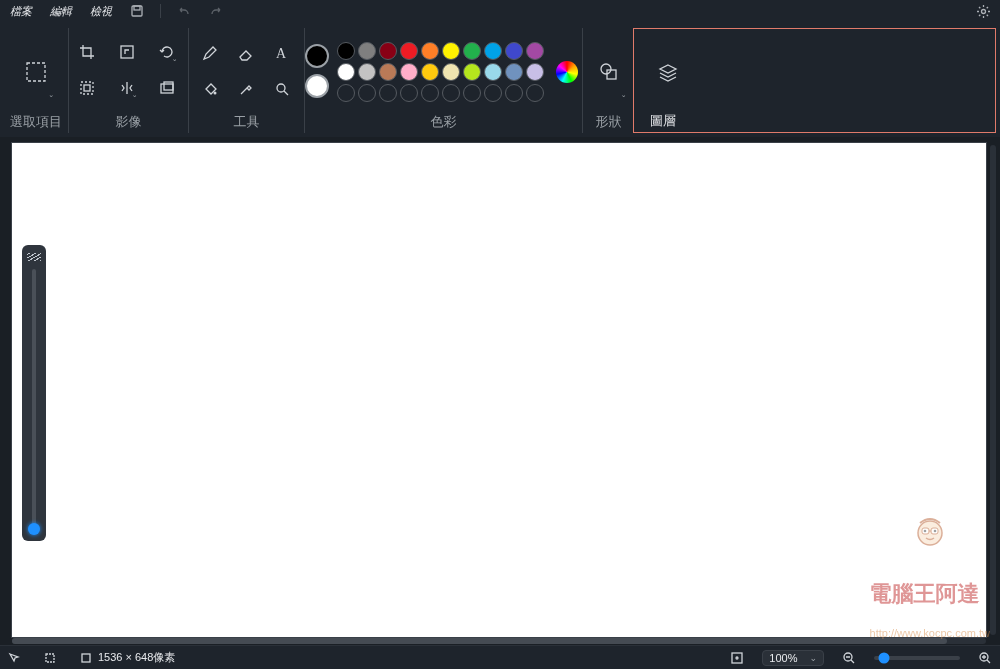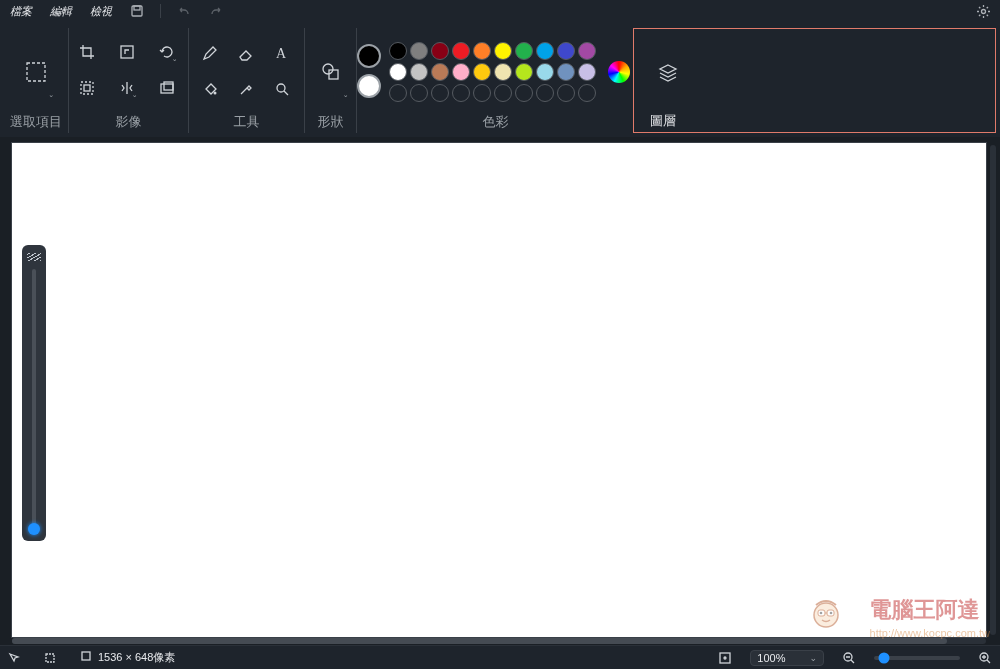--- a/index.html
+++ b/index.html
@@ -197,43 +197,44 @@
     width: 12px; height: 12px; border-radius: 50%;
     background: #1e90ff; box-shadow: 0 0 4px #1e90ff;
   }
 
   .watermark {
     position: absolute;
     right: 10px; bottom: 6px;
     display: flex; align-items: center; gap: 22px;
     opacity: .5; color: #c03030;
     pointer-events: none;
+    flex-direction: column;
   }
   .watermark svg { opacity: .9; }
   .watermark .wm-text { font-size: 22px; font-weight: 700; }
-  .watermark .wm-sub { font-size: 11px; color: #d89050; margin-top: 2px; }
+  .watermark .wm-sub { font-size: 11px; color: #d89050; margin-top: 18px; }
 
   
   .statusbar {
     height: 24px;
     background: var(--bg-status);
     display: flex;
     align-items: center;
     padding: 0 8px;
     gap: 18px;
     font-size: 11px;
     color: var(--text);
     border-top: 1px solid #2a3038;
   }
-  .statusbar .seg { display: flex; align-items: flex-start; gap: 6px; }
+  .statusbar .seg { display: flex; align-items: center; gap: 6px; }
   .statusbar .spacer { flex: 1; }
   .zoom-combo {
     display: flex; align-items: center;
     background: #2a3038; border: 1px solid #3a4048; border-radius: 4px;
-    padding: 1px 6px; gap: 24px;
+    padding: 1px 6px; gap: 12px;
   }
   .zoom-slider {
     width: 86px; height: 4px; background: #3a4048; border-radius: 2px; position: relative;
   }
   .zoom-slider .knob {
     position: absolute; left: 10px; top: 50%; transform: translate(-50%,-50%);
     width: 11px; height: 11px; border-radius: 50%; background: #1e90ff;
   }
 
   svg { display: block; }
@@ -363,33 +364,20 @@
           <svg width="18" height="18" class="ico">
               <circle cx="8" cy="8" r="4"></circle>
               <path d="M11 11l4 4"></path>
             </svg>
         </div>
       </div>
     </div>
     <div class="rgroup-label">工具</div>
   </div>
 
-
-  <div class="rgroup" style="width:52px">
-    <div class="rgroup-body">
-      <div class="tool large">
-        <svg width="24" height="24" class="ico">
-            <circle cx="9" cy="9" r="5"></circle>
-            <rect x="10" y="10" width="9" height="9"></rect>
-          </svg>
-        <span class="chev">⌄</span>
-      </div>
-    </div>
-    <div class="rgroup-label">形狀</div>
-  </div>
 
   <div class="rgroup" style="width:278px">
     <div class="rgroup-body">
       <div class="colors-wrap">
         <div class="primary-stack">
           <div class="swatch-lg" id="sw-primary" style="background: rgb(0, 0, 0);"></div>
           <div class="swatch-lg" id="sw-secondary" style="background: rgb(255, 255, 255);"></div>
         </div>
         <div class="swatch-grid" id="palette">
             <div class="swatch" style="background: rgb(0, 0, 0);"></div>
@@ -422,20 +410,33 @@
             <div class="swatch empty"></div>
             <div class="swatch empty"></div>
             <div class="swatch empty"></div>
           </div>
         <div class="colorwheel"></div>
       </div>
     </div>
     <div class="rgroup-label">色彩</div>
   </div>
 
+  <div class="rgroup" style="width:52px">
+    <div class="rgroup-body">
+      <div class="tool large">
+        <svg width="24" height="24" class="ico">
+            <circle cx="9" cy="9" r="5"></circle>
+            <rect x="10" y="10" width="9" height="9"></rect>
+          </svg>
+        <span class="chev">⌄</span>
+      </div>
+    </div>
+    <div class="rgroup-label">形狀</div>
+  </div>
+
   <div class="rgroup highlighted" style="flex:1">
     <div class="rgroup-body" style="justify-content:flex-start;width:100%">
       <div class="tool large" style="width:36px">
         <svg width="24" height="24" class="ico">
           <path d="M12 4l8 4-8 4-8-4 8-4z"></path>
           <path d="M4 12l8 4 8-4"></path>
           <path d="M4 16l8 4 8-4"></path>
         </svg>
       </div>
     </div>

